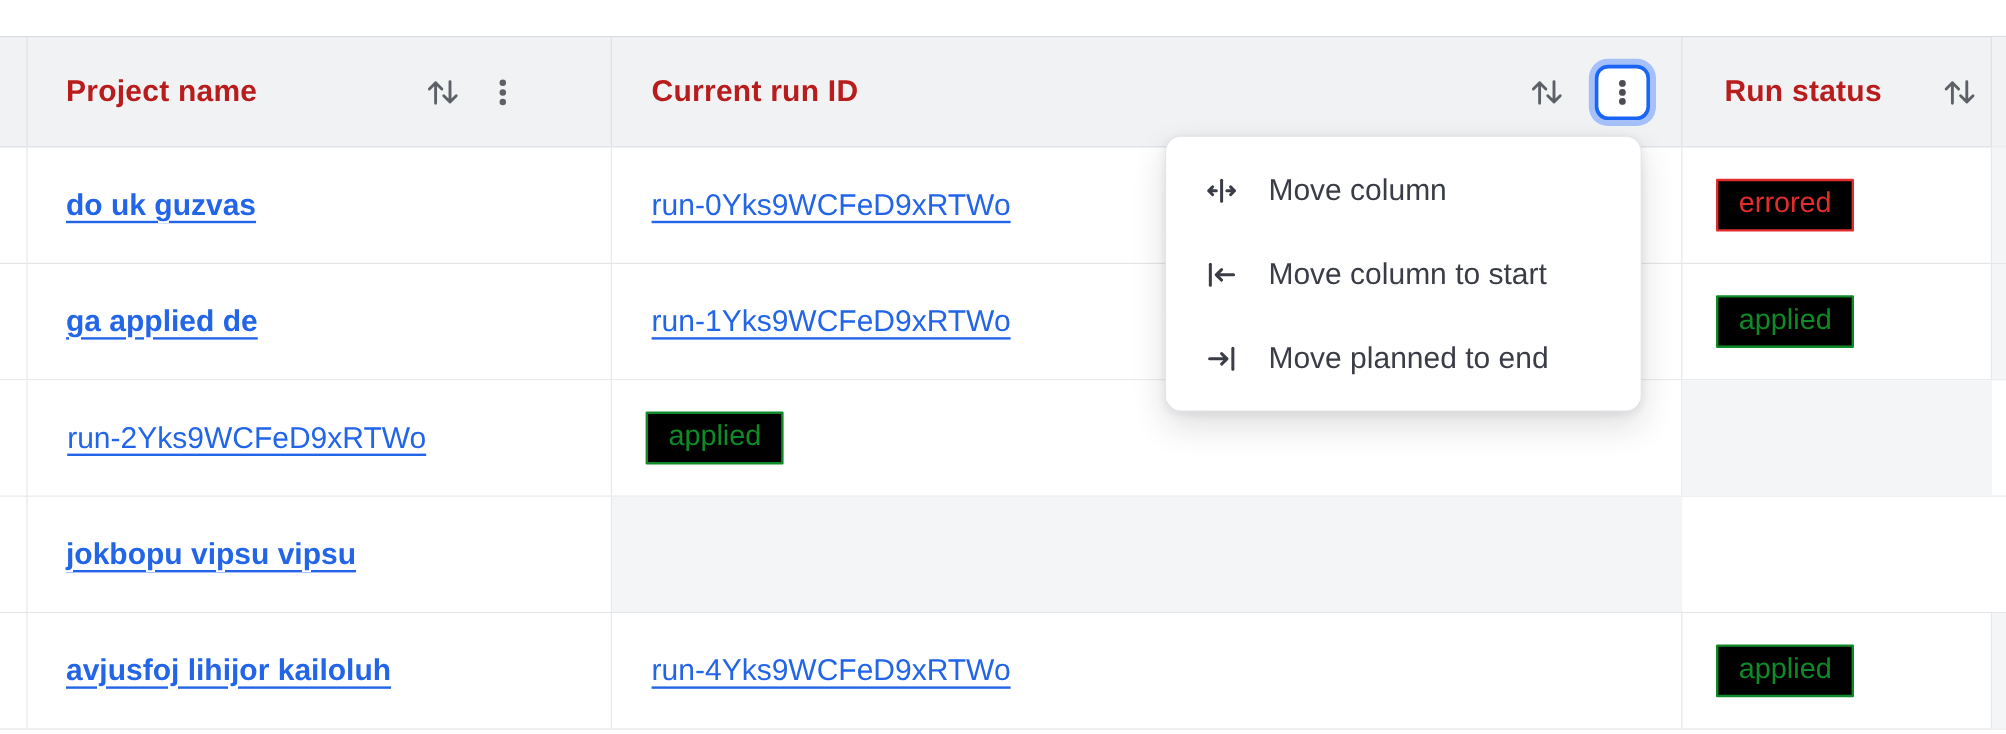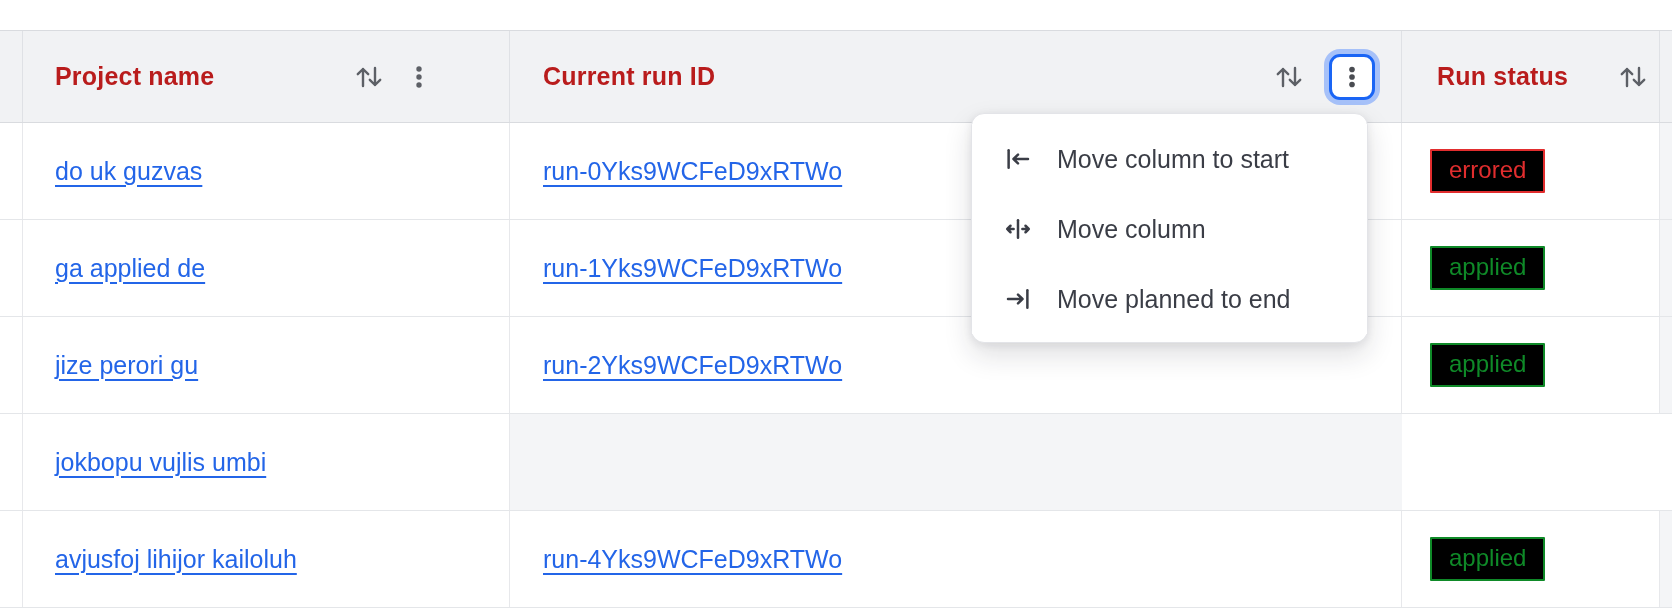--- a/index.html
+++ b/index.html
@@ -28,21 +28,21 @@
     border: 3px solid #1a65f5; border-radius: 11px;
     box-shadow: 0 0 0 5px rgba(76, 133, 255, 0.45);
     display: flex; align-items: center; justify-content: center;
     cursor: pointer;
   }
 
   
   .trow { height: 97px; border-bottom: 1px solid #e4e6e9; background: #ffffff; }
   .trow .cell { border-right: 1px solid #e7e8eb; display: flex; align-items: center; }
   .trow .cell:last-child { border-right: none; background: #f4f5f7; }
-  .tcell-project { padding-left: 32px; }
+  .tcell-project { padding-left: 32px; font-weight: bold; }
   .tcell-runid   { padding-left: 33px; }
   .tcell-status  { padding-left: 28px; }
 
   a.cell-link { color: #2365e8; font-size: 25px; text-decoration: underline; text-decoration-thickness: 2px; text-underline-offset: 5px; cursor: pointer; }
 
   .badge {
     display: inline-flex; align-items: center;
     border: 2px solid; border-radius: 1px;
     padding: 4px 17px 6px 17px;
     font-size: 24px; line-height: 30px; background: #000000;
@@ -145,36 +145,33 @@
         <a class="cell-link">run-1Yks9WCFeD9xRTWo</a>
       </div>
     <div class="cell tcell-status">
         <span class="badge" style="color: rgb(15, 138, 40); border-color: rgb(15, 138, 40);">applied</span>
       </div>
     <div class="cell"></div>
   </div>
 
   <div class="grid-row trow">
     <div class="cell"></div>
-    <div class="cell tcell-project">
-        <a class="cell-link">jize perori gu</a>
-      </div>
     <div class="cell tcell-runid">
         <a class="cell-link">run-2Yks9WCFeD9xRTWo</a>
       </div>
     <div class="cell tcell-status">
         <span class="badge" style="color: rgb(15, 138, 40); border-color: rgb(15, 138, 40);">applied</span>
       </div>
     <div class="cell"></div>
   </div>
 
   <div class="grid-row trow">
     <div class="cell"></div>
     <div class="cell tcell-project">
-        <a class="cell-link">jokbopu vujlis umbi</a>
+        <a class="cell-link">jokbopu vipsu vipsu</a>
       </div>
     <div class="cell"></div>
   </div>
 
   <div class="grid-row trow">
     <div class="cell"></div>
     <div class="cell tcell-project">
         <a class="cell-link">avjusfoj lihijor kailoluh</a>
       </div>
     <div class="cell tcell-runid">
@@ -182,35 +179,35 @@
       </div>
     <div class="cell tcell-status">
         <span class="badge" style="color: rgb(15, 138, 40); border-color: rgb(15, 138, 40);">applied</span>
       </div>
     <div class="cell"></div>
   </div>
 
 </div>
 
 <div class="dropdown">
-  <div class="menu-item">
-    <svg width="30" height="30" viewBox="0 0 24 24" fill="none" stroke="#3a3d46" stroke-width="2" stroke-linecap="round" stroke-linejoin="round">
-      <path d="M4.5 5 V19"></path>
-      <path d="M20 12 H8.4 M12 8.5 L8.4 12 L12 15.5"></path>
-    </svg>
-    <span class="mi-label">Move column to start</span>
-  </div>
   <div class="menu-item">
     <svg width="30" height="30" viewBox="0 0 24 24" fill="none" stroke="#3a3d46" stroke-width="2" stroke-linecap="round" stroke-linejoin="round">
       <path d="M12 5 V19"></path>
       <path d="M8.5 12 H3.4 M6 9.4 L3.4 12 L6 14.6"></path>
       <path d="M15.5 12 H20.6 M18 9.4 L20.6 12 L18 14.6"></path>
     </svg>
     <span class="mi-label">Move column</span>
   </div>
   <div class="menu-item">
     <svg width="30" height="30" viewBox="0 0 24 24" fill="none" stroke="#3a3d46" stroke-width="2" stroke-linecap="round" stroke-linejoin="round">
+      <path d="M4.5 5 V19"></path>
+      <path d="M20 12 H8.4 M12 8.5 L8.4 12 L12 15.5"></path>
+    </svg>
+    <span class="mi-label">Move column to start</span>
+  </div>
+  <div class="menu-item">
+    <svg width="30" height="30" viewBox="0 0 24 24" fill="none" stroke="#3a3d46" stroke-width="2" stroke-linecap="round" stroke-linejoin="round">
       <path d="M4 12 H15.6 M12 8.5 L15.6 12 L12 15.5"></path>
       <path d="M19.5 5 V19"></path>
     </svg>
     <span class="mi-label">Move planned to end</span>
   </div>
 </div>
 
 </body></html>

